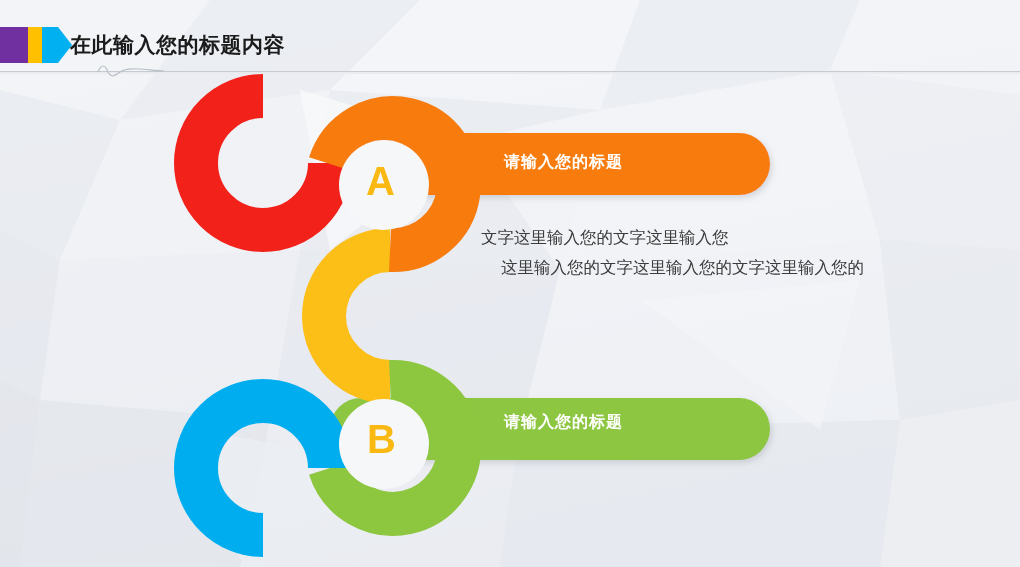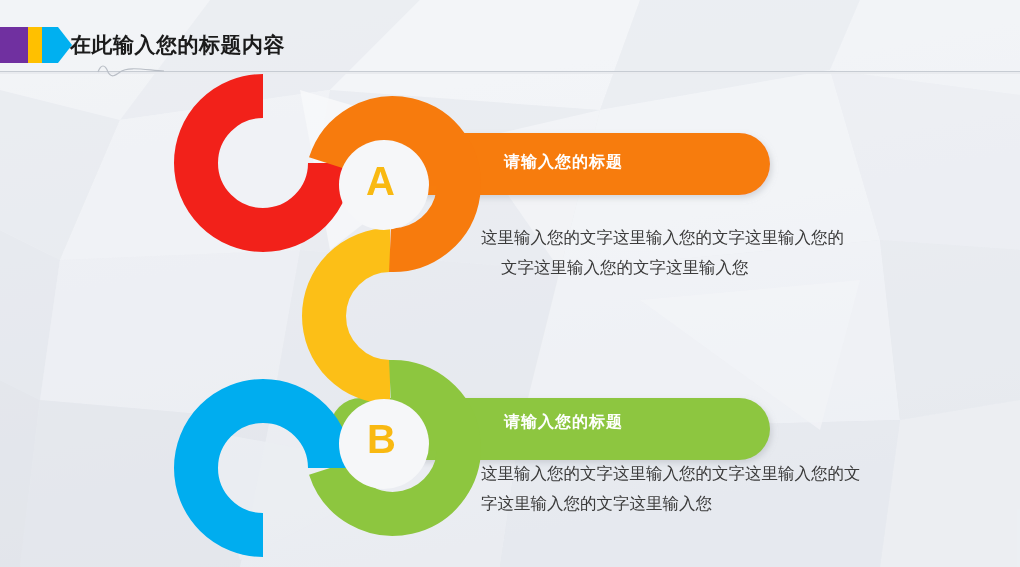--- a/index.html
+++ b/index.html
@@ -199,22 +199,18 @@
     <circle cx="384" cy="444" r="45" fill="#f6f7f9"></circle>
   </svg>
 
   <div class="badge-letter" id="badge-a">A</div>
   <div class="badge-letter" id="badge-b">B</div>
 
   <div class="banner-title" id="banner-title-a">请输入您的标题</div>
   <div class="banner-title" id="banner-title-b">请输入您的标题</div>
 
   <div class="body-text" id="body-text-a">
+    <span class="body-line">文字这里输入您的文字这里输入您</span>
     <span class="body-line">这里输入您的文字这里输入您的文字这里输入您的</span>
-    <span class="body-line">文字这里输入您的文字这里输入您</span>
   </div>
 
-  <div class="body-text" id="body-text-b">
-    <span class="body-line">这里输入您的文字这里输入您的文字这里输入您的文</span>
-    <span class="body-line">字这里输入您的文字这里输入您</span>
-  </div>
 
 </div>
 
 </body></html>

